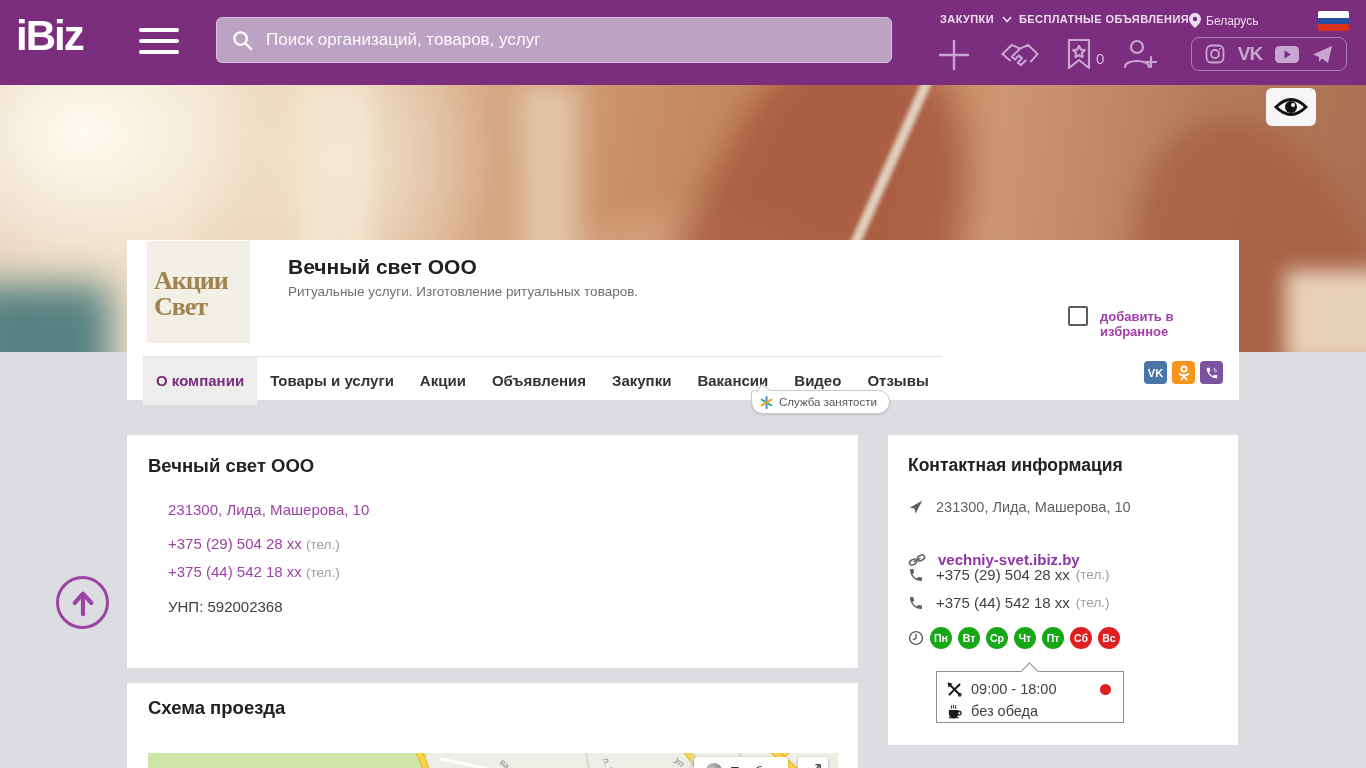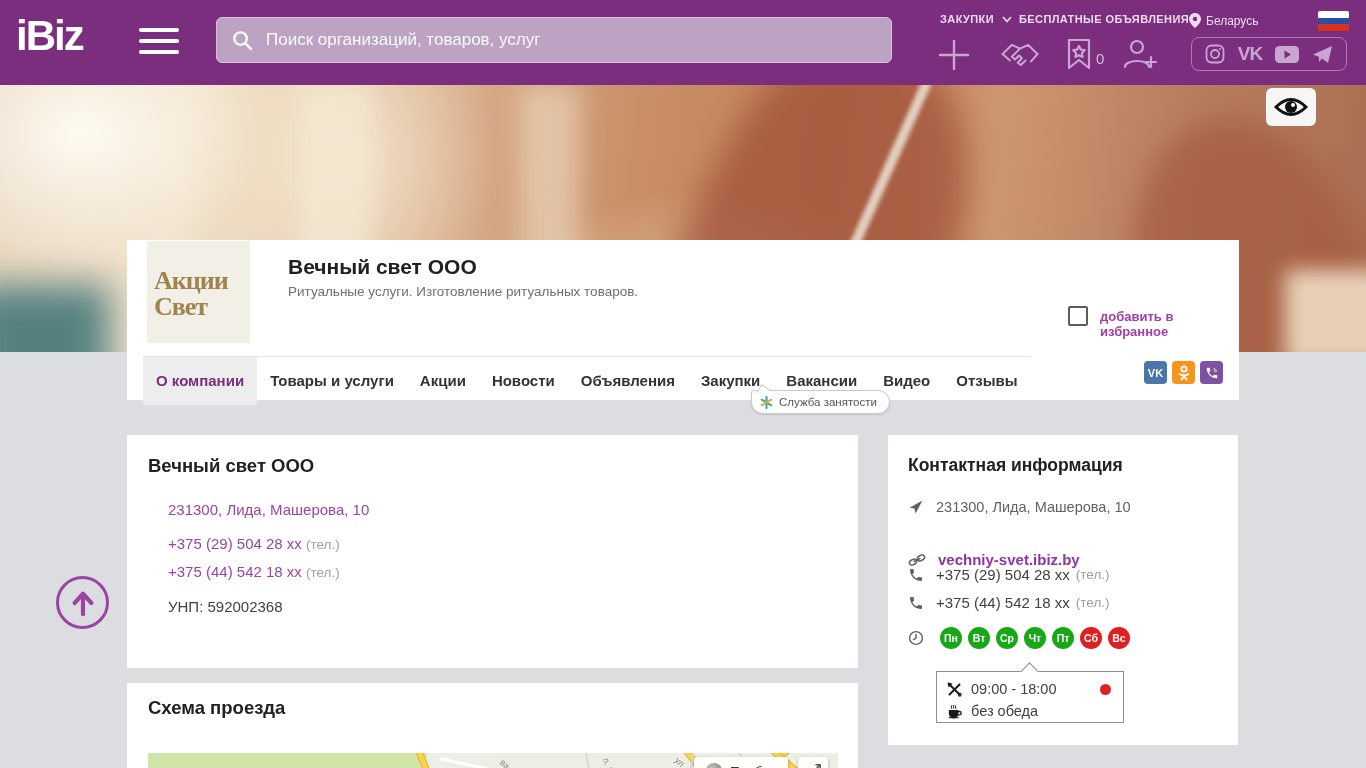--- a/index.html
+++ b/index.html
@@ -211,21 +211,20 @@
     <div class="csub">Ритуальные услуги. Изготовление ритуальных товаров.</div>
 
     <div class="fav-check"></div>
     <div class="fav-label">добавить в избранное</div>
 
     <div class="tabbar">
       <div class="tabnav">
         <span class="tab active">О компании</span>
         <span class="tab">Товары и услуги</span>
         <span class="tab">Акции</span>
-        <span class="tab">Новости</span>
         <span class="tab">Объявления</span>
         <span class="tab">Закупки</span>
         <span class="tab">Вакансии</span>
         <span class="tab">Видео</span>
         <span class="tab">Отзывы</span>
       </div>
       <div class="tab-social">
         <span class="sq vk">VK</span>
         <span class="sq ok">
           <svg width="12" height="16" viewBox="0 0 12 16" fill="none" stroke="#fff" stroke-width="1.9" stroke-linecap="round">
@@ -326,21 +325,21 @@
     </div>
 
     <div class="crow" style="left:20px; top:159px;">
       <svg width="16" height="16" viewBox="0 0 24 24" fill="#616161">
         <path d="M6.62 10.79c1.44 2.83 3.76 5.14 6.59 6.59l2.2-2.21c.27-.27.67-.36 1.02-.24 1.12.37 2.33.57 3.57.57.55 0 1 .45 1 1V20c0 .55-.45 1-1 1-9.39 0-17-7.61-17-17 0-.55.45-1 1-1h3.5c.55 0 1 .45 1 1 0 1.25.2 2.45.57 3.57.11.35.03.74-.25 1.02l-2.2 2.2z"></path>
       </svg>
       <span style="font-size:15px; color:#424242;">+375 (44) 542 18 xx</span>
       <span class="note" style="margin-left:-6px;">(тел.)</span>
     </div>
 
-    <div class="crow" style="left:20px; top:192px; gap:16px;">
+    <div class="crow" style="left:20px; top:192px; gap:6px;">
       <svg width="16" height="16" viewBox="0 0 20 20" fill="none" stroke="#616161" stroke-width="1.8" stroke-linecap="round">
         <circle cx="10" cy="10" r="8"></circle>
           <path d="M10 5.5 V10 L6.8 12"></path>
       </svg>
       <span style="white-space:nowrap;">
         <span class="day g">Пн</span><span class="day g">Вт</span><span class="day g">Ср</span><span class="day g">Чт</span><span class="day g">Пт</span><span class="day r">Сб</span><span class="day r">Вс</span>
       </span>
     </div>
 
     <div class="hours-box">

